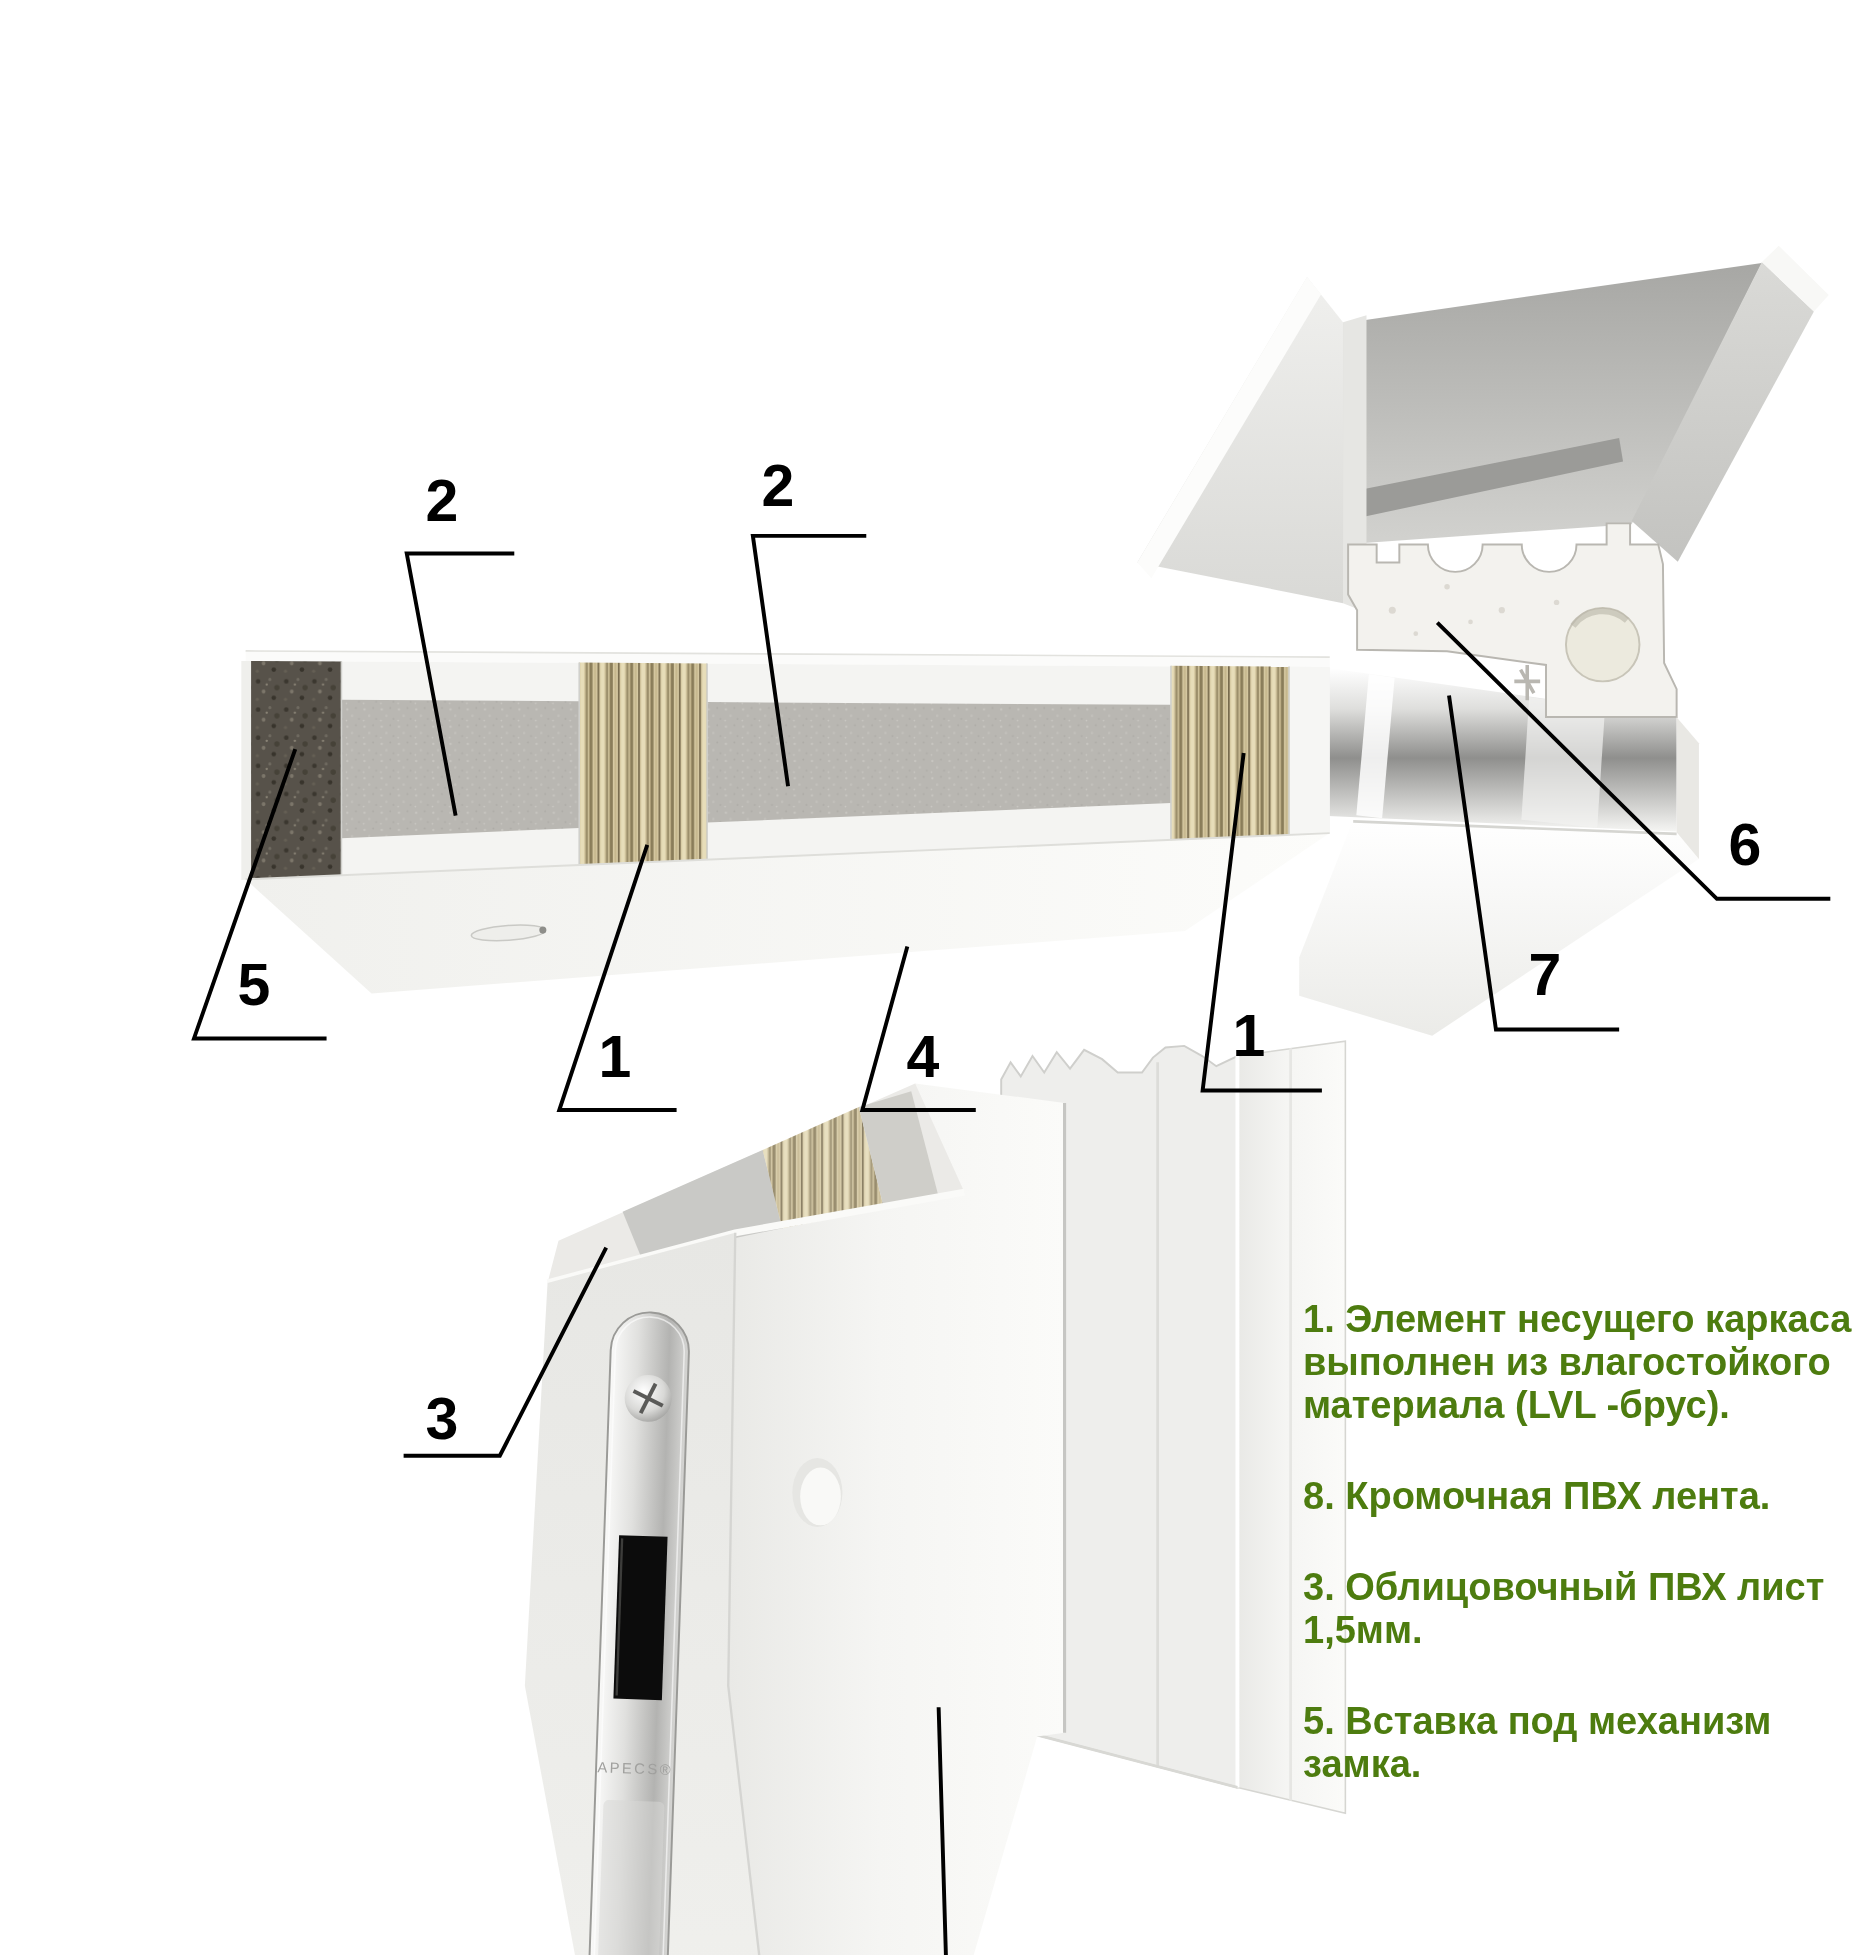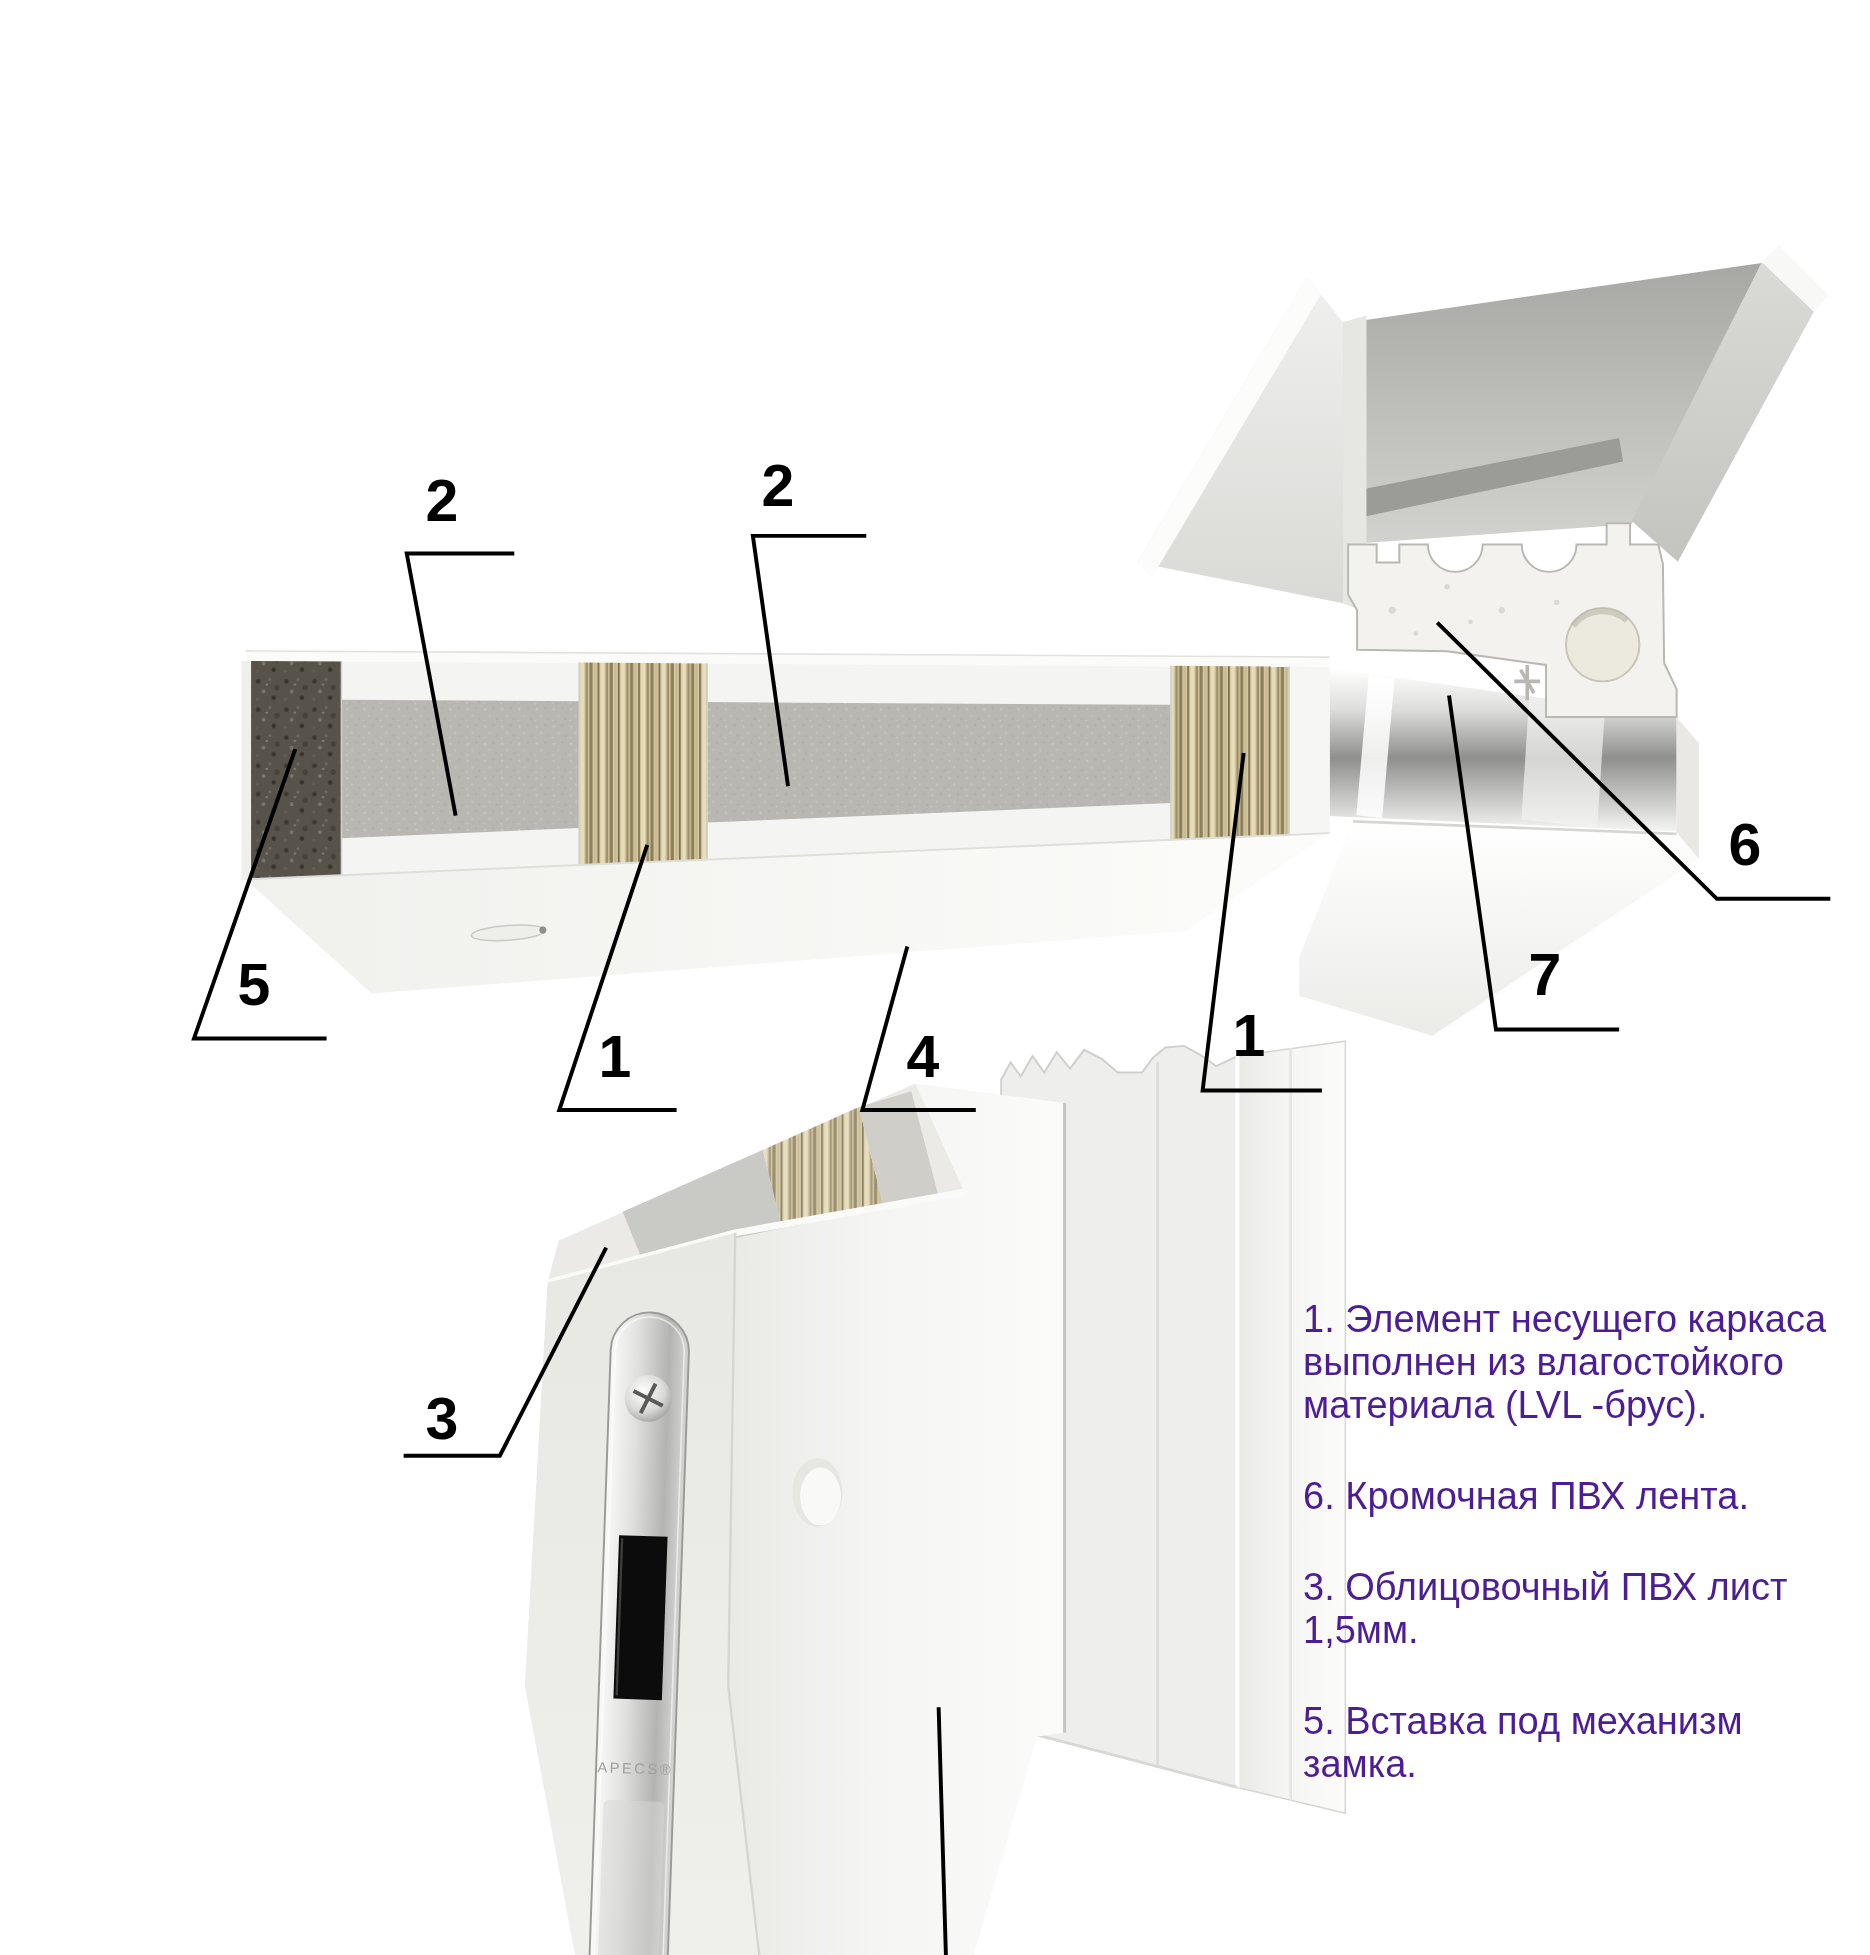--- a/index.html
+++ b/index.html
@@ -4,21 +4,21 @@
 <style>
   html,body{margin:0;padding:0;background:#ffffff;}
   body{width:1871px;height:2292px;position:relative;overflow:hidden;
        font-family:"Liberation Sans",sans-serif;}
   .canvas{position:absolute;left:0;top:0;width:1871px;height:2292px;}
   svg.scene{position:absolute;left:0;top:0;}
   .marker{position:absolute;transform:translate(-50%,-50%);
           font-weight:bold;font-size:59px;color:#000;line-height:1;}
   .legend{position:absolute;left:1303px;top:1298px;width:568px;}
   .legend-item{font-size:38px;line-height:43px;margin:0 0 48px 0;
-               color:#4c1d95;white-space:pre-line;font-weight:400;}
+               color:#4d7c0f;white-space:pre-line;font-weight:700;}
 </style>
 </head>
 <body>
 
 <div class="canvas">
 
 <svg class="scene" width="1871" height="2292" viewBox="0 0 4784 5860">
   <defs>
     <pattern id="foamP" width="44" height="44" patternUnits="userSpaceOnUse">
       <rect width="44" height="44" fill="#b9b7b2"></rect>
@@ -240,21 +240,21 @@
 <div class="marker" style="left:1249px;top:1036px">1</div>
 <div class="marker" style="left:254px;top:985px">5</div>
 <div class="marker" style="left:1745px;top:845px">6</div>
 <div class="marker" style="left:1545px;top:975px">7</div>
 <div class="marker" style="left:442px;top:1419px">3</div>
 
 <div class="legend">
   <p class="legend-item">1. Элемент несущего каркаса
 выполнен из влагостойкого
 материала (LVL -брус).</p>
-  <p class="legend-item">6. Кромочная ПВХ лента.</p>
+  <p class="legend-item">8. Кромочная ПВХ лента.</p>
   <p class="legend-item">3. Облицовочный ПВХ лист
 1,5мм.</p>
   <p class="legend-item">5. Вставка под механизм
 замка.</p>
 
 </div>
 
 </div>
 
 

